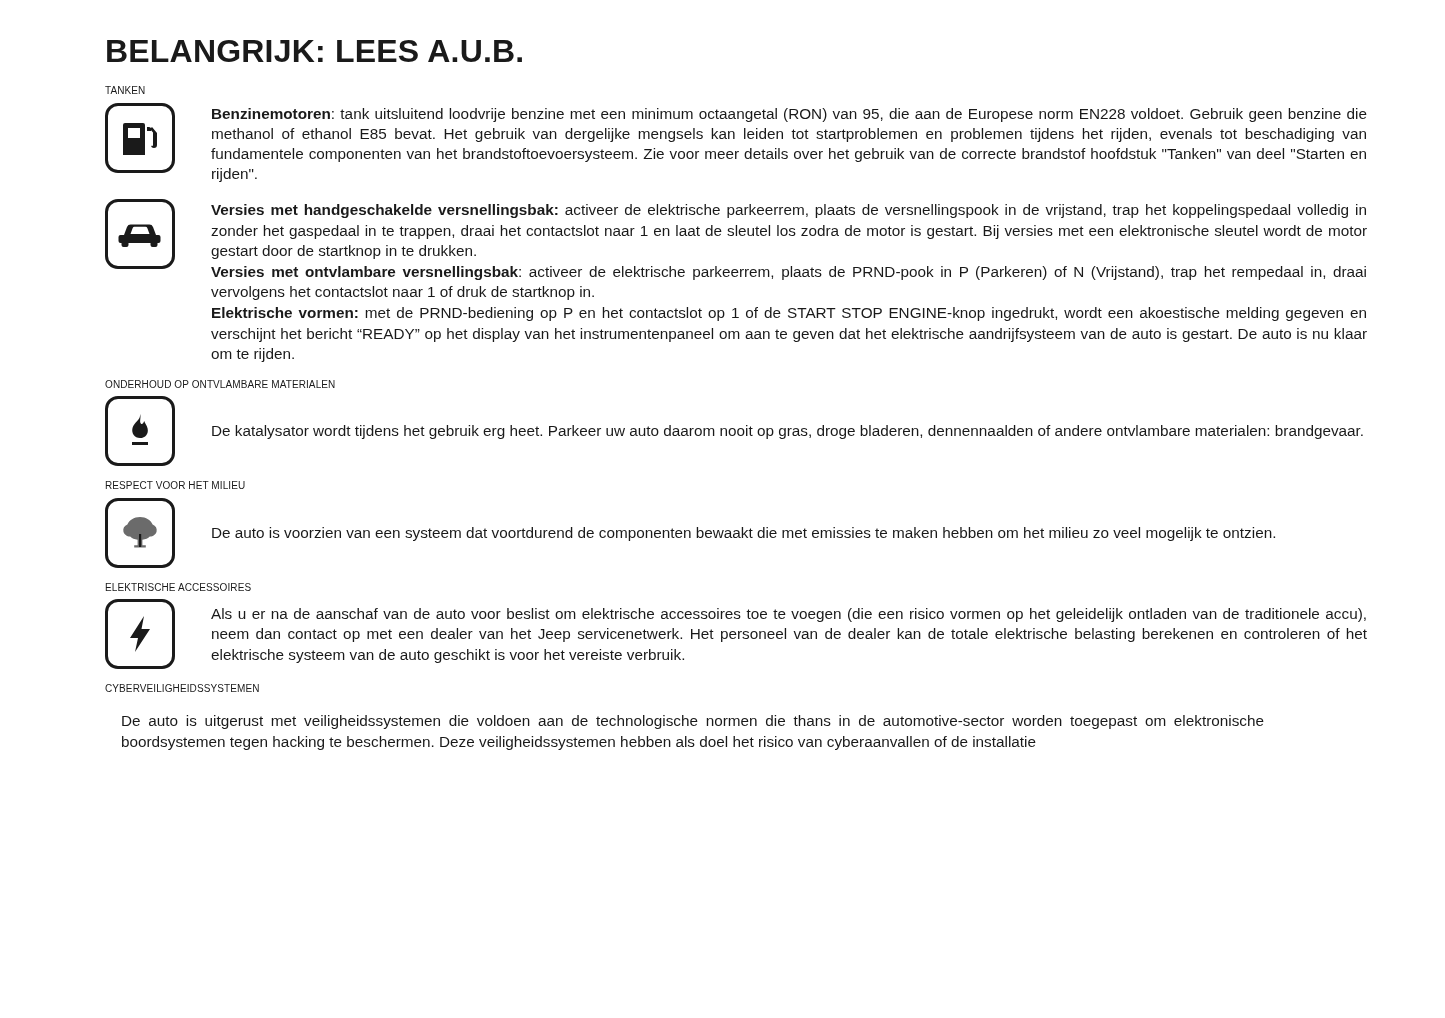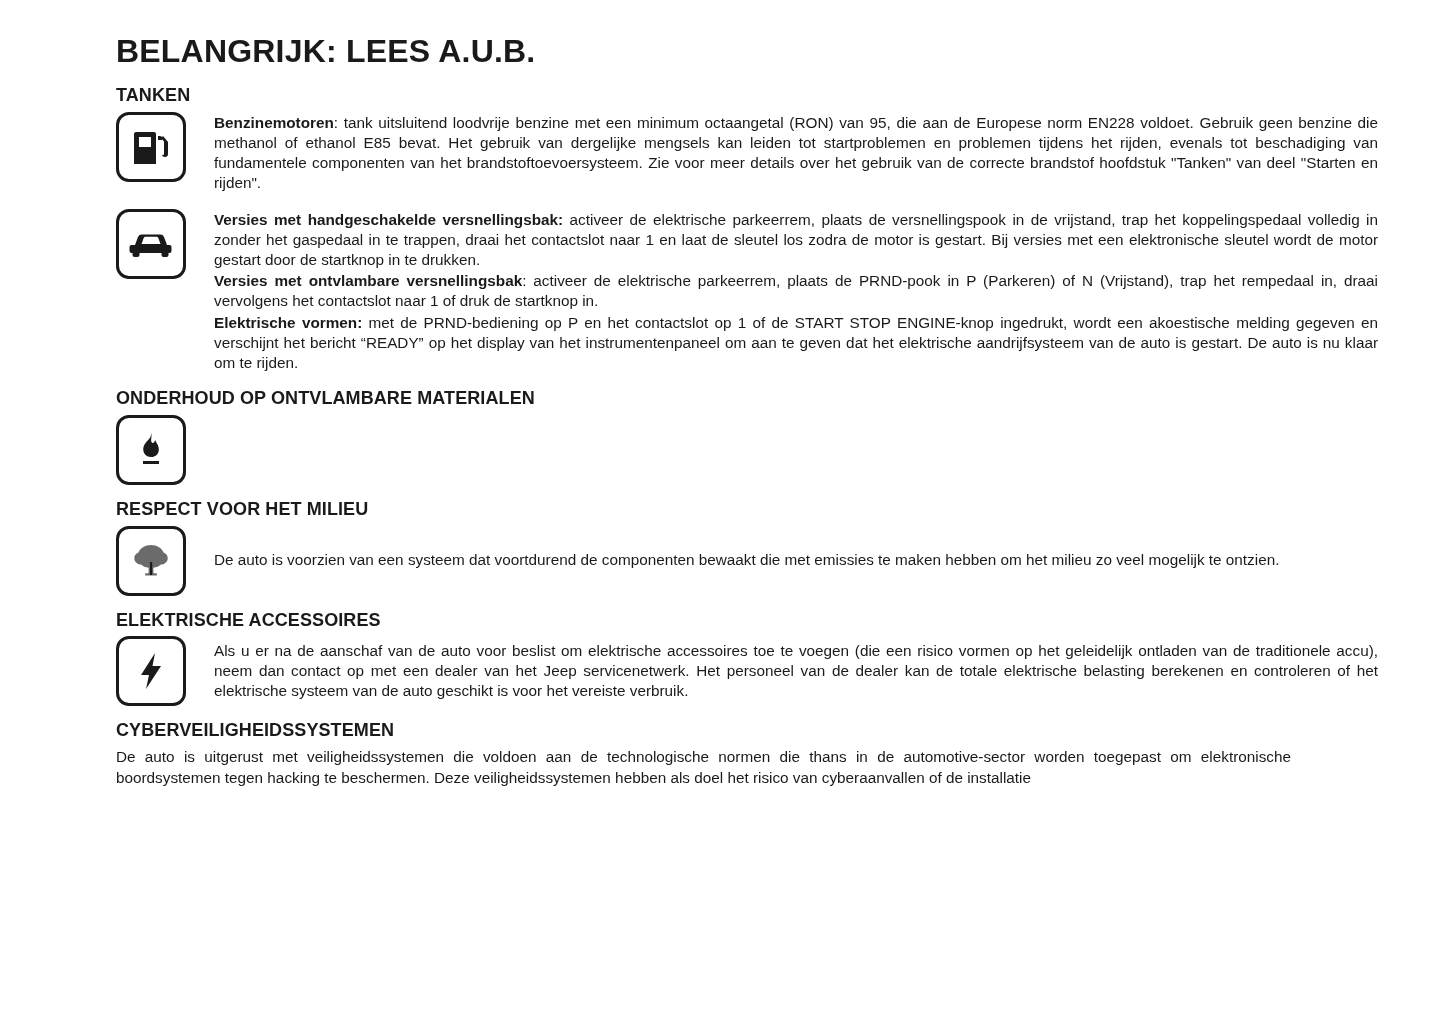--- a/index.html
+++ b/index.html
@@ -16,35 +16,35 @@
   }
   .page {
     position: relative;
     width: 1445px;
     height: 1018px;
     padding: 0;
     box-sizing: border-box;
   }
   .content {
     position: absolute;
-    left: 116px;
+    left: 105px;
     top: 34px;
     width: 1262px;
   }
   h1.doc-title {
     font-size: 32px;
     font-weight: bold;
     letter-spacing: 0.2px;
     margin: 0 0 16px 0;
     line-height: 1.1;
     font-family: "Liberation Sans", sans-serif;
   }
   h2.section-title {
-    font-size: 18px;
-    font-weight: bold;
+    font-size: 10px;
+    font-weight: normal;
     letter-spacing: 0.1px;
     margin: 0 0 6px 0;
     line-height: 1.15;
   }
   .section {
     margin-bottom: 14px;
   }
   .row {
     display: flex;
     align-items: flex-start;
@@ -65,36 +65,36 @@
     display: block;
   }
   .body-text {
     flex: 1 1 auto;
     font-size: 15.3px;
     line-height: 1.32;
     text-align: justify;
     padding-top: 1px;
   }
   .body-text p {
-    margin: 0 0 1px 8px;
+    margin: 0 0 1px 16px;
   }
   .body-text b {
     font-weight: bold;
   }
   .mid-align {
     align-self: center;
   }
   .no-icon-text {
     font-size: 15.3px;
     line-height: 1.35;
     text-align: justify;
     width: 1175px;
   }
   .no-icon-text p {
-    margin: 0;
+    margin: 16px;
   }
 </style>
 </head>
 <body>
 
 <div class="page">
   <div class="content">
 
     <h1 class="doc-title">BELANGRIJK: LEES A.U.B.</h1>
 
@@ -132,20 +132,23 @@
 
     <div class="section">
       <h2 class="section-title">ONDERHOUD OP ONTVLAMBARE MATERIALEN</h2>
       <div class="row">
         <div class="icon-box">
           <svg width="30" height="38" viewBox="0 0 30 38" aria-hidden="true">
             <path d="M15 2 c1 6 -6 8 -7.5 14 c-1.3 5.2 2 10 7.5 10 c5.5 0 8.8 -4.4 7.6 -9.6 c-0.7 -3 -2.6 -4.7 -3.4 -7.4 c-1 3 -2.4 3.6 -3.4 2.4 c-1.6 -2 0.6 -6.4 -0.8 -9.4 z" fill="#1a1a1a"></path>
             <path d="M7 30 h16 v3 h-16 z" fill="#1a1a1a"></path>
           </svg>
         </div>
+        <div class="body-text mid-align">
+          <p><span>De katalysator wordt tijdens het gebruik erg heet. Parkeer uw auto daarom nooit op gras, droge bladeren, dennennaalden of andere ontvlambare materialen: brandgevaar.</span></p>
+        </div>
       </div>
     </div>
 
     <div class="section">
       <h2 class="section-title">RESPECT VOOR HET MILIEU</h2>
       <div class="row">
         <div class="icon-box">
           <svg width="40" height="38" viewBox="0 0 40 38" aria-hidden="true">
             <path d="M20 3 c-6 0 -11 3.2 -12.6 7.6 c-3.2 1.2 -4.6 4 -4 6.8 c0.6 2.8 3.4 5 6.8 5.2 c1.6 1.8 4.4 3 7.4 3.2 v5.4 h-3.4 v2.4 h11.6 v-2.4 h-3.4 v-5.4 c3 -0.2 5.8 -1.4 7.4 -3.2 c3.4 -0.2 6.2 -2.4 6.8 -5.2 c0.6 -2.8 -0.8 -5.6 -4 -6.8 c-1.6 -4.4 -6.6 -7.6 -12.6 -7.6 z" fill="#6b6b6b"></path>
             <path d="M19 20 h2.2 v13 h-2.2 z" fill="#1a1a1a"></path>

